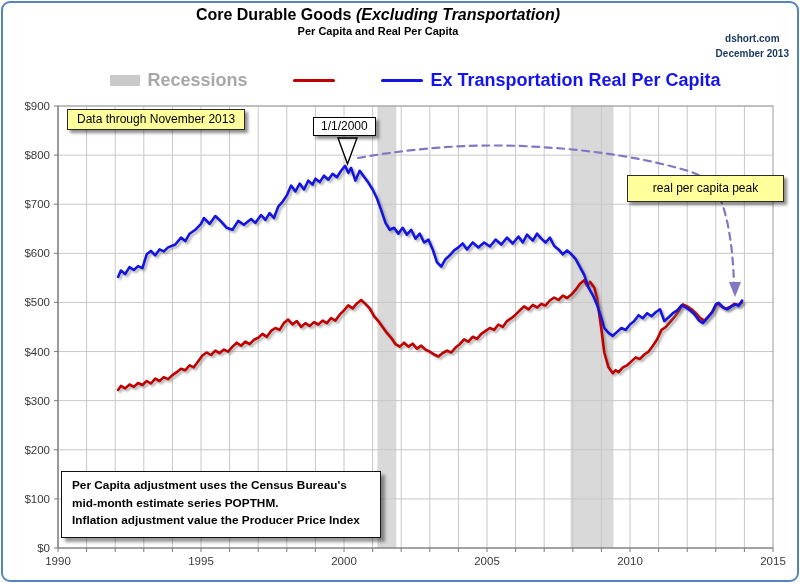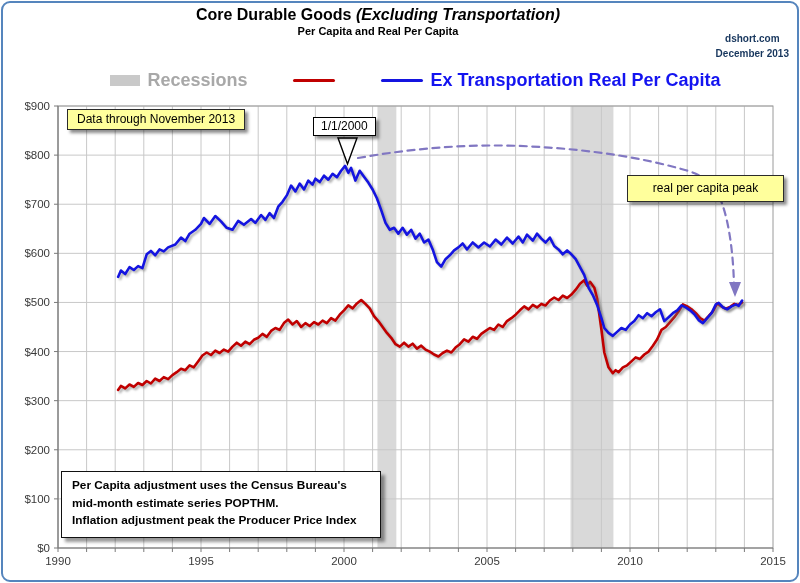--- a/index.html
+++ b/index.html
@@ -161,14 +161,14 @@
   </svg>
 
 <div class="anno anno-datanote">Data through November 2013</div>
 <div class="anno anno-callout">1/1/2000</div>
 <div class="anno anno-offpeak">
   <div>real per capita peak</div>
 </div>
 <div class="anno anno-footnote">
   <div>Per Capita adjustment uses the Census Bureau's</div>
   <div>mid-month estimate series POPTHM.</div>
-  <div>Inflation adjustment peak the Producer Price Index</div>
+  <div>Inflation adjustment value the Producer Price Index</div>
 </div>
 
 </body></html>

